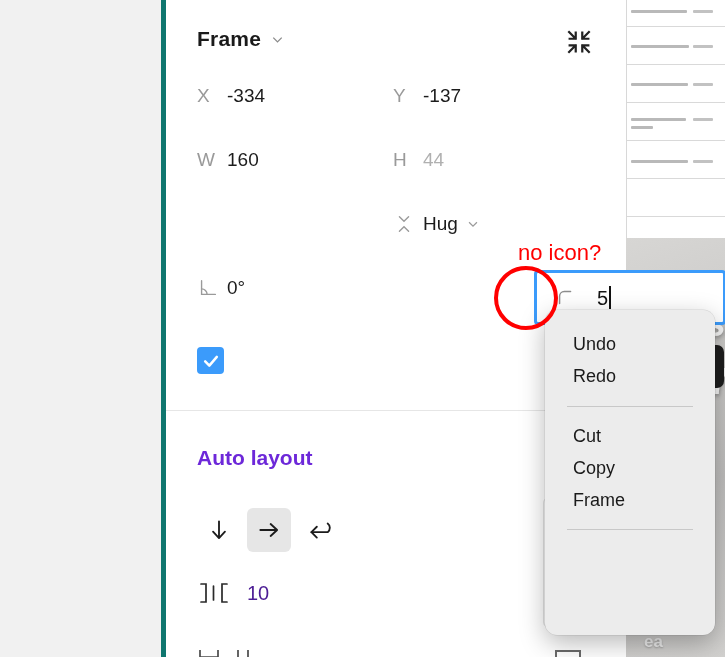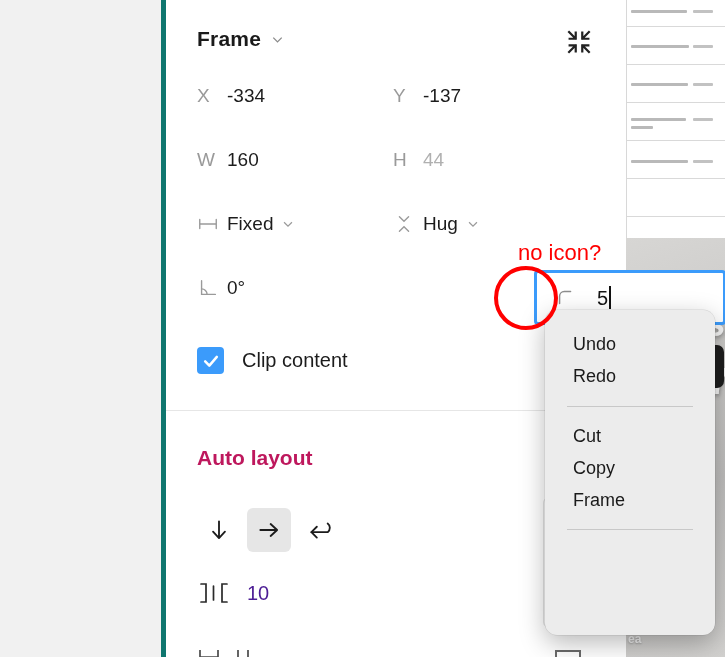--- a/index.html
+++ b/index.html
@@ -37,22 +37,23 @@
     position: absolute; left: 0px; top: 238px; width: 99px; height: 419px;
     background: linear-gradient(160deg,#d7d6d4 0%, #c9c8c6 35%, #bfbebd 60%, #d2d1cf 100%);
   }
   .bg-bigtext {
     position: absolute; left: 0; width: 120px;
     color: #f4f4f4; font-weight: bold; font-size: 37px;
     letter-spacing: 0px; text-shadow: 0 2px 4px rgba(0,0,0,.35);
     white-space: nowrap; font-family: "Liberation Sans", sans-serif;
   }
   .bg-word {
-    position: absolute; color: #ececec; font-size: 12px; font-weight: 600;
+    position: absolute; color: #ececec; font-size: 17px; font-weight: 600;
     text-shadow: 0 1px 2px rgba(0,0,0,.25);
+    margin-left: 16px;
   }
 
   
   .panel {
     position: absolute; left: 161px; top: 0; width: 465px; height: 657px;
     background: #ffffff;
     border-left: 5px solid #0f766e;
   }
   .divider { height: 1px; background: #e6e6e6; width: 100%; }
 
@@ -124,21 +125,21 @@
 
   
   .check-row { position: absolute; left: 31px; top: 347px; display: flex; align-items: center; gap: 18px; }
   .checkbox {
     width: 27px; height: 27px; border-radius: 4px; background: #3b9bfb;
     display: flex; align-items: center; justify-content: center;
   }
   .check-label { font-size: 20px; color: #1c1c1c; }
 
   
-  .al-title { position: absolute; left: 31px; top: 446px; font-size: 21px; font-weight: bold; color: #be185d; }
+  .al-title { position: absolute; left: 31px; top: 446px; font-size: 21px; font-weight: bold; color: #6d28d9; }
   .dir-row { position: absolute; left: 31px; top: 508px; display: flex; align-items: center; gap: 6px; }
   .dir-btn {
     width: 44px; height: 44px; border-radius: 6px;
     display: flex; align-items: center; justify-content: center;
     color: #1c1c1c; cursor: pointer;
   }
   .dir-btn.active { background: #e6e6e6; }
   .gap-row { position: absolute; left: 31px; top: 580px; display: flex; align-items: center; gap: 16px; }
   .gap-ico { width: 34px; height: 26px; color: #2a2a2a; }
   .gap-val { font-size: 20px; color: #4c1d95; }
@@ -241,35 +242,20 @@
         <span class="lbl-ico">W</span>
         <span class="val">160</span>
       </div>
       <div class="cell c2">
         <span class="lbl-ico">H</span>
         <span class="val dim">44</span>
       </div>
     </div>
 
     <div class="row" style="top:213px">
-      <div class="cell c1">
-        <span class="lbl-ico">
-          <svg viewBox="0 0 24 24" width="22" height="22" fill="none" stroke="currentColor" stroke-width="1.5" stroke-linecap="round">
-            <path d="M3 7 L3 17 M21 7 L21 17 M3 12 L21 12"></path>
-          </svg>
-        </span>
-        <span class="drop">
-          <span class="val">Fixed</span>
-          <span class="chev">
-            <svg viewBox="0 0 16 16" width="14" height="14" fill="none" stroke="currentColor" stroke-width="1.4">
-                <path d="M3.5 6 L8 10.5 L12.5 6"></path>
-              </svg>
-          </span>
-        </span>
-      </div>
       <div class="cell c2">
         <span class="lbl-ico">
           <svg viewBox="0 0 24 24" width="22" height="22" fill="none" stroke="currentColor" stroke-width="1.5" stroke-linecap="round">
             <path d="M7 4 L12 9 L17 4 M7 20 L12 15 L17 20"></path>
           </svg>
         </span>
         <span class="drop">
           <span class="val">Hug</span>
           <span class="chev">
             <svg viewBox="0 0 16 16" width="14" height="14" fill="none" stroke="currentColor" stroke-width="1.4">
@@ -304,21 +290,20 @@
     </div>
 
     <div class="tooltip">Corner radius</div>
 
     <div class="check-row">
       <span class="checkbox">
         <svg viewBox="0 0 24 24" width="20" height="20" fill="none" stroke="#fff" stroke-width="3" stroke-linecap="round" stroke-linejoin="round">
           <path d="M5 12.5 L10 17.5 L19 7"></path>
         </svg>
       </span>
-      <span class="check-label">Clip content</span>
     </div>
 
     <div class="divider" style="position:absolute; top:410px;"></div>
 
     <div class="al-title">Auto layout</div>
 
     <div class="dir-row">
       <span class="dir-btn">
         <svg viewBox="0 0 24 24" width="26" height="26" fill="none" stroke="currentColor" stroke-width="1.7" stroke-linecap="round" stroke-linejoin="round">
           <path d="M12 4 L12 19 M6.5 13.5 L12 19.5 L17.5 13.5"></path>

